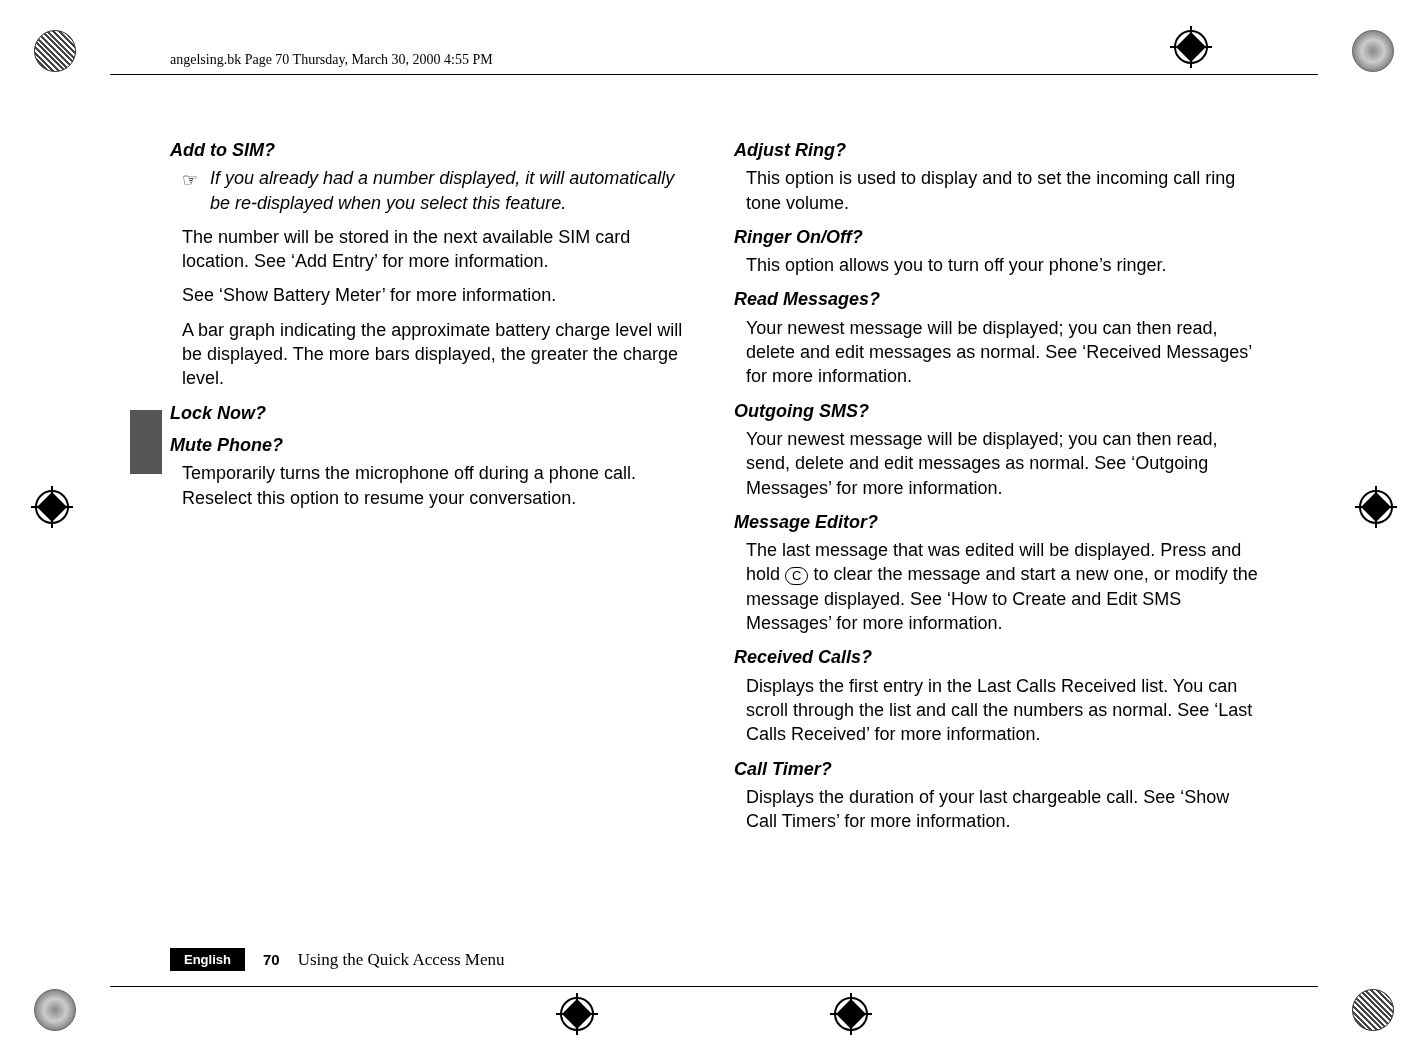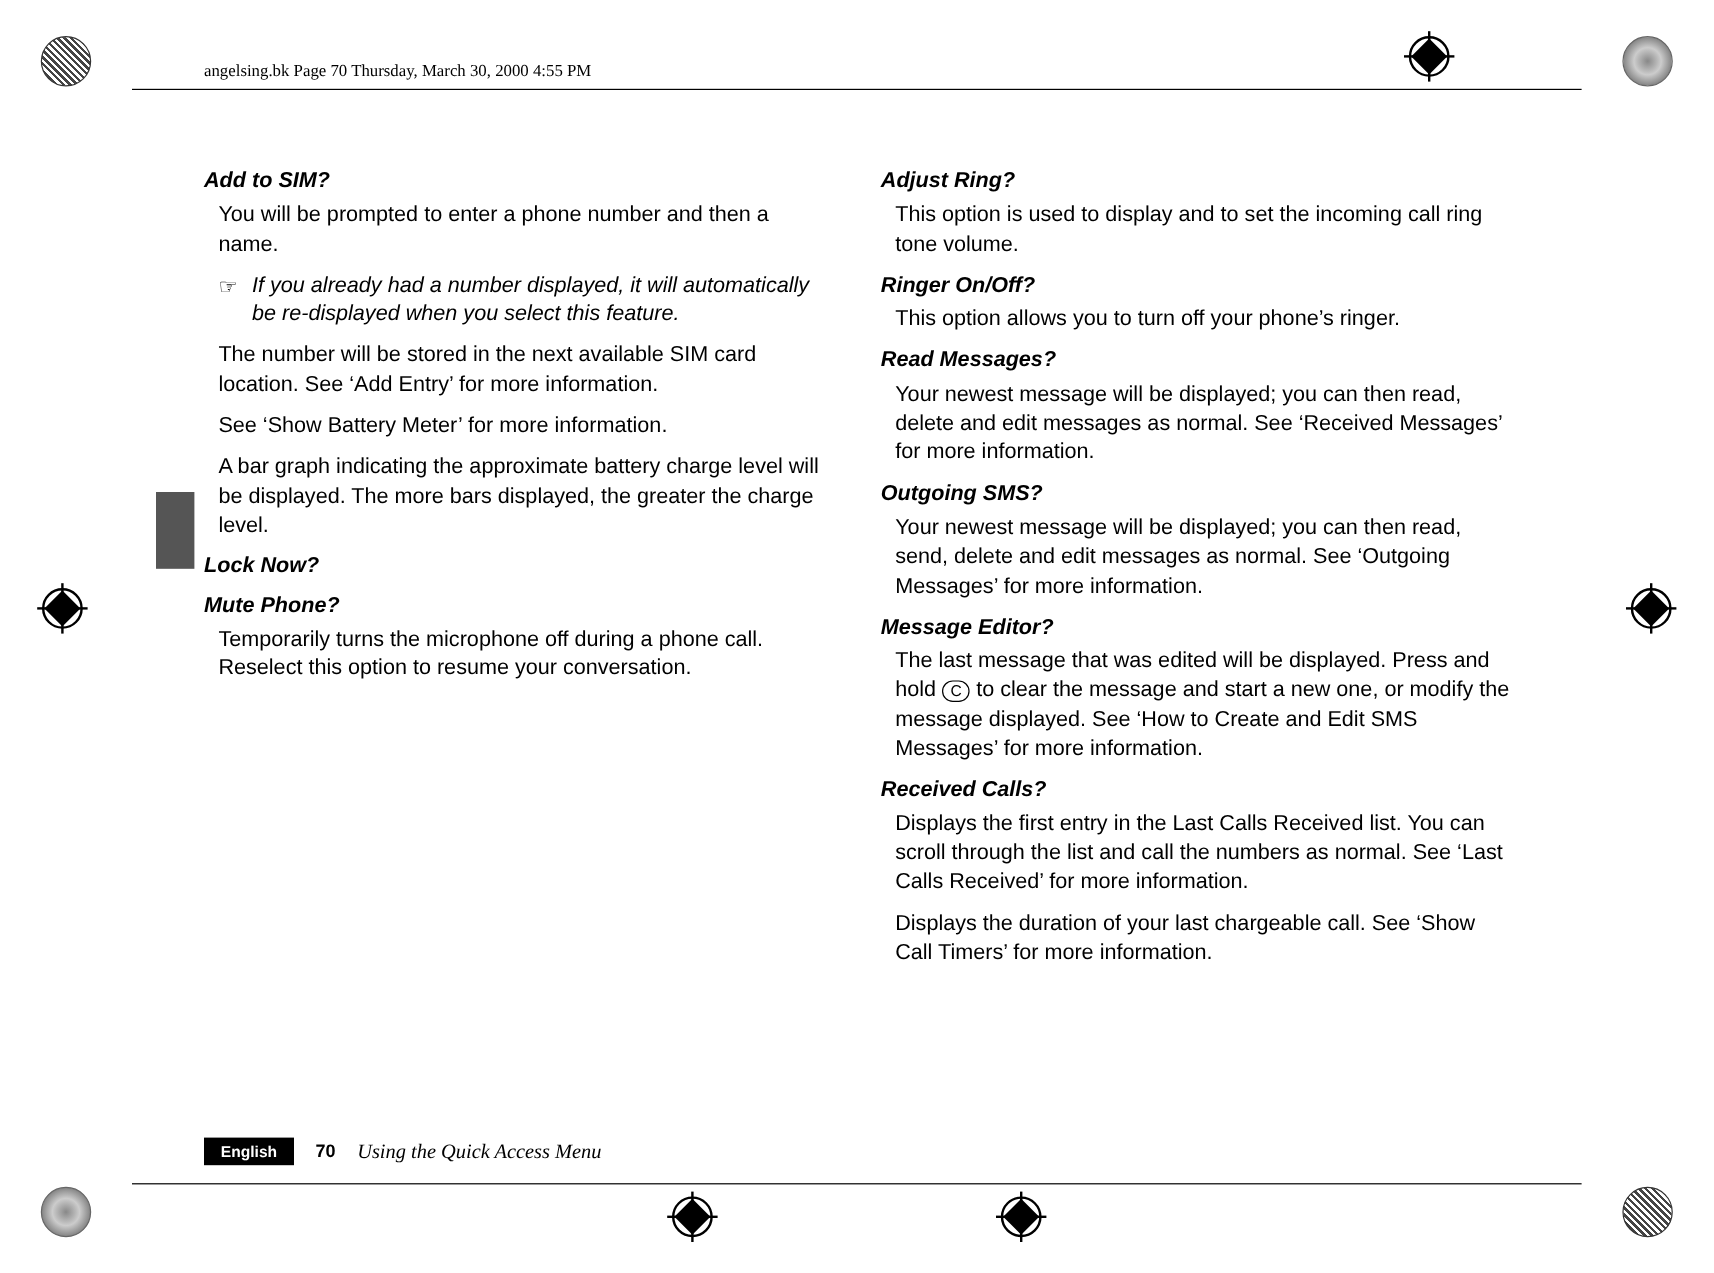--- a/index.html
+++ b/index.html
@@ -124,21 +124,20 @@
     font-size: 13px;
     font-weight: bold;
   }
   .footer-page {
     font-family: Arial, sans-serif;
     font-weight: bold;
     font-size: 15px;
   }
   .footer-title {
     font-family: 'Times New Roman', serif;
-    font-style: italic;
     font-size: 17px;
   }
 </style>
 </head>
 <body>
 
 <div class="print-mark hatched-circle" style="top:30px;left:34px"></div>
 <div class="print-mark circle-mark" style="top:30px;right:34px"></div>
 <div class="print-mark circle-mark" style="bottom:30px;left:34px"></div>
 <div class="print-mark hatched-circle" style="bottom:30px;right:34px"></div>
@@ -162,21 +161,20 @@
     <div class="crosshair-inner"></div>
   </div>
 
 <div class="header-text">angelsing.bk  Page 70  Thursday, March 30, 2000  4:55 PM</div>
 
 <div class="side-tab"></div>
 
 <div class="content">
   <div class="col">
     <div class="section-title">Add to SIM?</div>
-    <p class="para">You will be prompted to enter a phone number and then a name.</p>
     <div class="note">
       <span class="note-icon">☞</span>
       <span>If you already had a number displayed, it will automatically be re-displayed when you select this feature.</span>
     </div>
     <p class="para">The number will be stored in the next available SIM card location. See ‘Add Entry’ for more information.</p>
 
     <p class="para">See ‘Show Battery Meter’ for more information.</p>
     <p class="para">A bar graph indicating the approximate battery charge level will be displayed. The more bars displayed, the greater the charge level.</p>
 
     <div class="section-title">Lock Now?</div>
@@ -201,20 +199,21 @@
     <div class="section-title">Message Editor?</div>
     <p class="para">
       <span>The last message that was edited will be displayed. Press and hold </span>
       <span class="btn-c">C</span>
       <span> to clear the message and start a new one, or modify the message displayed. See ‘How to Create and Edit SMS Messages’ for more information.</span>
     </p>
 
     <div class="section-title">Received Calls?</div>
     <p class="para">Displays the first entry in the Last Calls Received list. You can scroll through the list and call the numbers as normal. See ‘Last Calls Received’ for more information.</p>
 
+    <div class="section-title">Call Timer?</div>
     <p class="para">Displays the duration of your last chargeable call. See ‘Show Call Timers’ for more information.</p>
   </div>
 </div>
 
 <div class="footer">
   <div class="footer-lang">English</div>
   <div class="footer-page">70</div>
   <div class="footer-title">Using the Quick Access Menu</div>
 </div>
 

